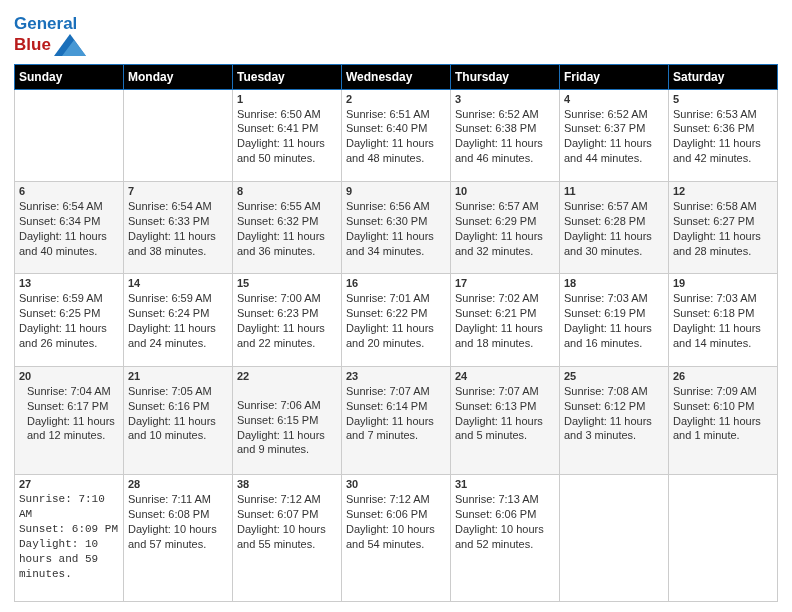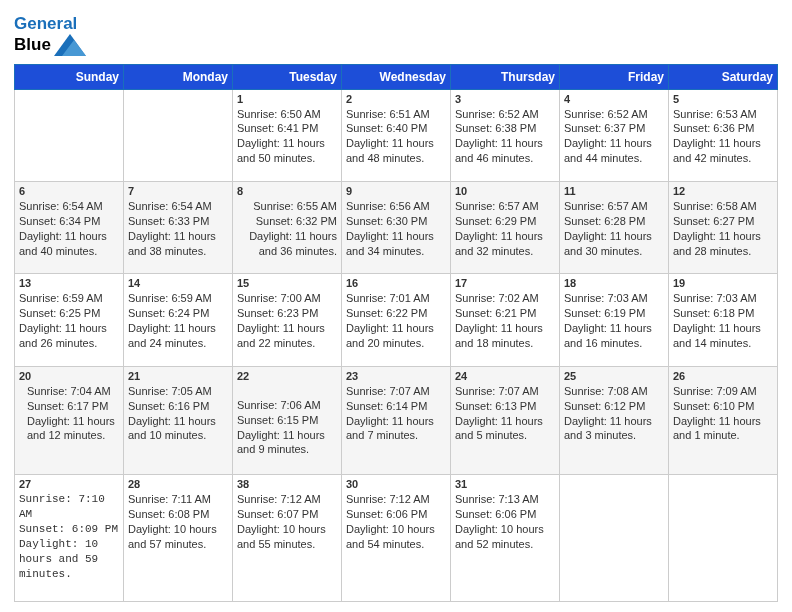--- a/index.html
+++ b/index.html
@@ -41,26 +41,26 @@
       font-size: 15px;
       color: #555;
     }
     .calendar-table {
       width: 100%;
       border-collapse: collapse;
       flex: 1;
       table-layout: fixed;
     }
     .calendar-table th {
-      background-color: #1d4ed8;
+      background-color: #000000;
       color: #fff;
       font-size: 12px;
       font-weight: bold;
       padding: 5px 4px;
-      text-align: right;
+      text-align: left;
       border: 1px solid #1a6fba;
     }
     .calendar-table td {
       vertical-align: top;
       border: 1px solid #ccc;
       padding: 3px 4px;
       font-size: 10px;
       color: #333;
       height: 80px;
     }
@@ -89,21 +89,21 @@
 <body>
 
 <div class="page">
   <div class="header">
     <div class="logo">
       <div>
         <div style="font-size:17px;font-weight:bold;color:#333;line-height:1.15;">
           <span style="color:#1a6fba;">General</span>
         </div>
         <div style="display:flex;align-items:center;">
-          <span style="font-size:17px;font-weight:bold;color:#000000;">Blue</span>
+          <span style="font-size:17px;font-weight:bold;color:#b91c1c;">Blue</span>
           <svg width="32" height="22" viewBox="0 0 32 22" style="margin-left:3px;">
             <polygon points="0,22 16,0 32,22" fill="#1a6fba"></polygon>
             <polygon points="8,22 20,6 32,22" fill="#5baae0" opacity="0.7"></polygon>
           </svg>
         </div>
       </div>
     </div>
   </div>
 
   <table class="calendar-table">
@@ -161,21 +161,21 @@
 Daylight: 11 hours and 40 minutes.</div>
           </td>
           <td>
             <span class="day-num">7</span>
             <div class="day-info" style="white-space: pre-line;">Sunrise: 6:54 AM
 Sunset: 6:33 PM
 Daylight: 11 hours and 38 minutes.</div>
           </td>
           <td>
             <span class="day-num">8</span>
-            <div class="day-info" style="white-space: pre-line; text-align: right;">Sunrise: 6:55 AM
+            <div class="day-info" style="white-space: pre-line;">Sunrise: 6:55 AM
 Sunset: 6:32 PM
 Daylight: 11 hours and 36 minutes.</div>
           </td>
           <td>
             <span class="day-num">9</span>
             <div class="day-info" style="white-space: pre-line;">Sunrise: 6:56 AM
 Sunset: 6:30 PM
 Daylight: 11 hours and 34 minutes.</div>
           </td>
           <td>

